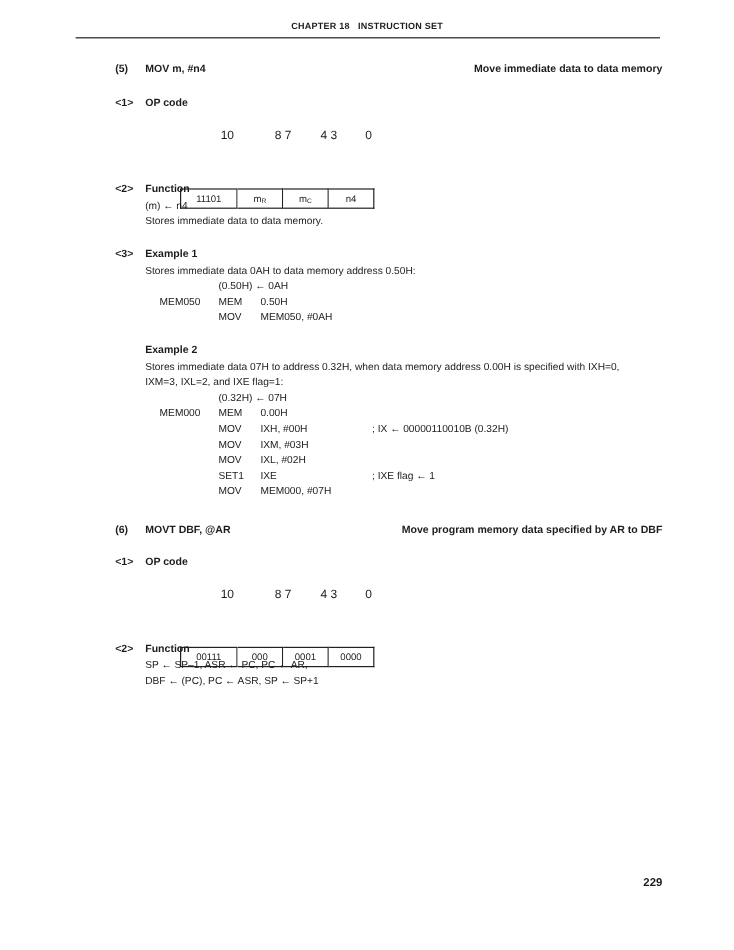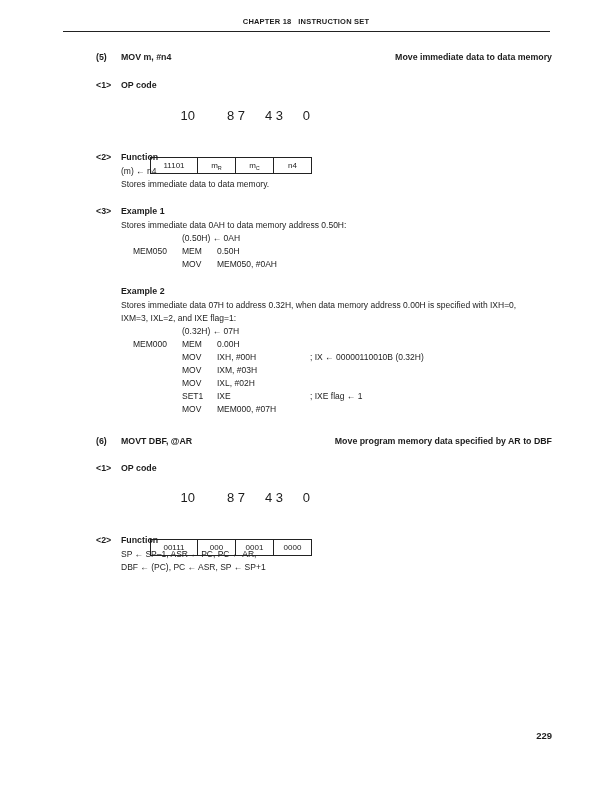--- a/index.html
+++ b/index.html
@@ -19,21 +19,21 @@
     font-size:8.8px; font-weight:bold; white-space:pre;
   }
   .sec-num { width:25px; flex:0 0 25px; }
   .sec-desc { margin-left:auto;padding-left:10px; }
   .sub-head {
     position:absolute; left:96px; display:flex;
     font-size:8.8px; font-weight:bold; white-space:pre;
   }
   .tag { width:25px; flex:0 0 25px; }
   .optable { position:absolute; left:150px; }
-  .bits { position:relative; height:12px; font-size:13px; }
+  .bits { position:relative; height:12px; font-size:10px; }
   .bits span { position:absolute; top:0; white-space:pre; }
   .b0 { left:0; width:45px; text-align:right; }
   .b1 { left:66px; width:40px; text-align:center; }
   .b2 { left:104px; width:40px; text-align:center; }
   .b3 { left:122px; width:38px; text-align:right; }
   .cells { display:flex; font-size:8px;margin-top:37px; }
   .cell {
     border:1px solid #222; border-left:none; height:17px; line-height:15px;
     text-align:center; background:#fff;
   }

